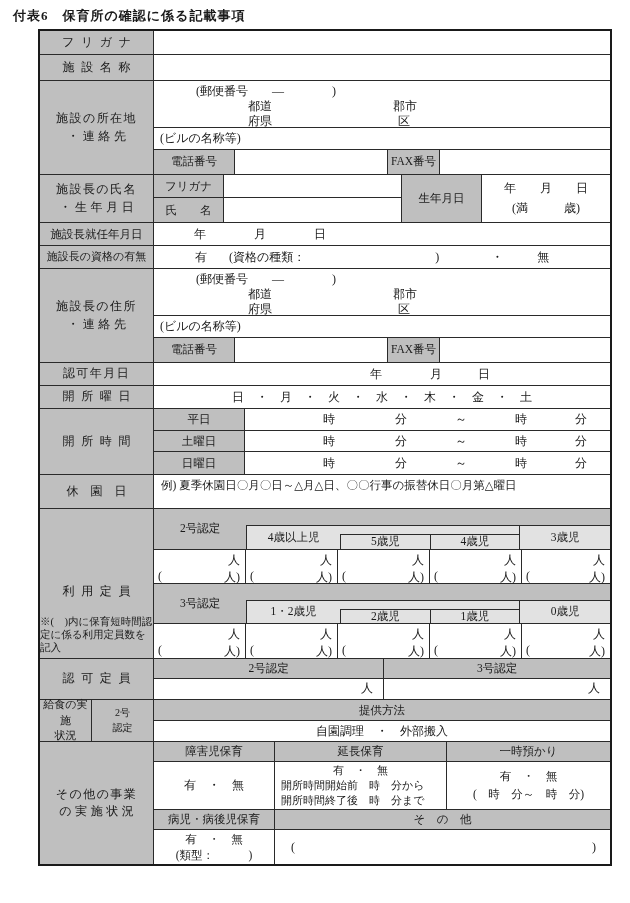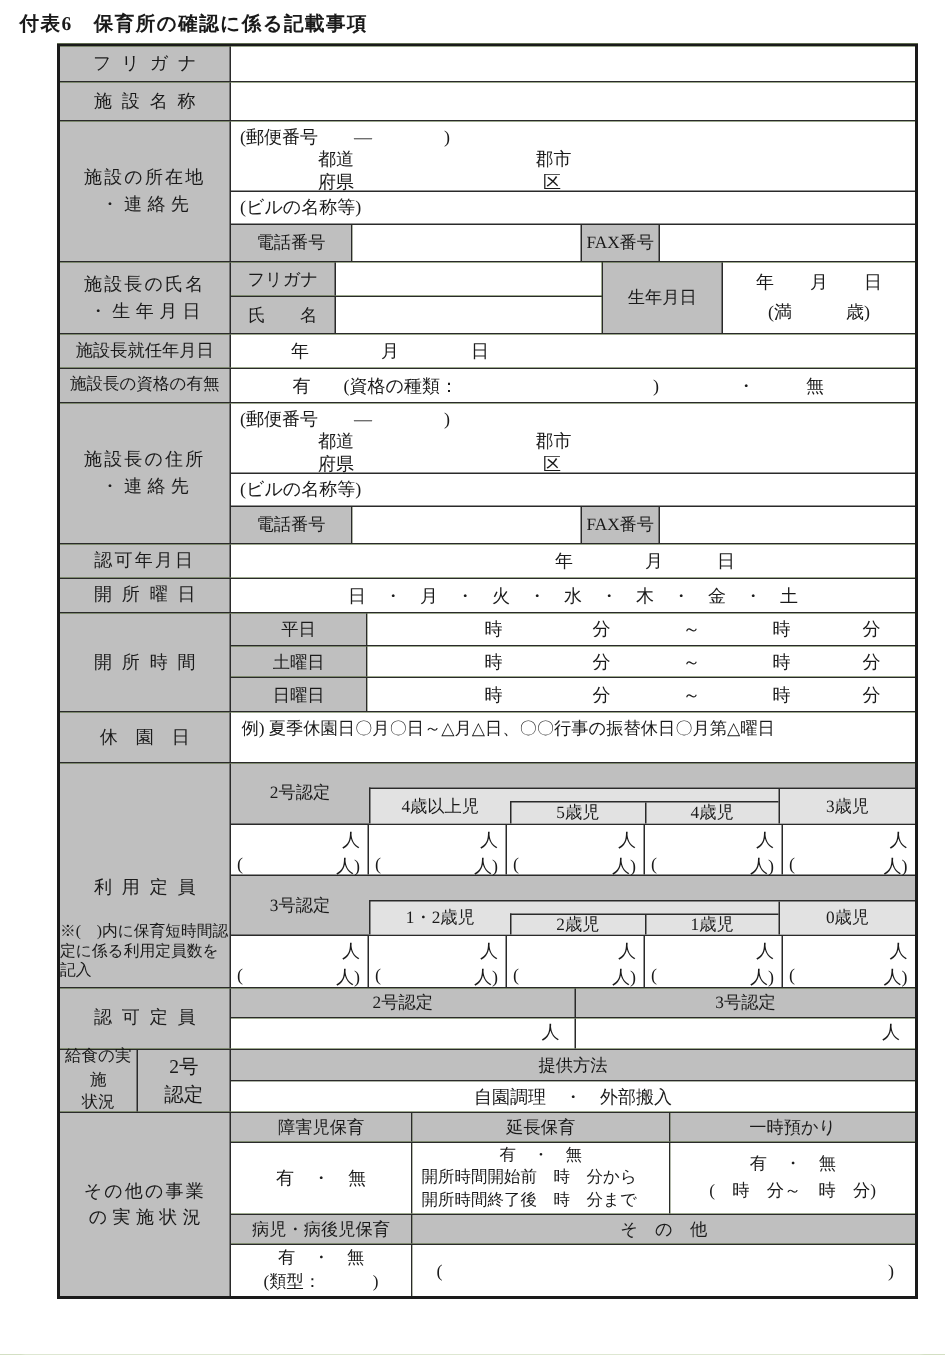--- a/index.html
+++ b/index.html
@@ -5,21 +5,21 @@
   * { box-sizing: border-box; margin:0; padding:0; }
   html,body { background:#fff; }
   body {
     width:630px; height:903px;
     font-family:"Liberation Serif","DejaVu Serif",serif;
     color:#1a1a1a; position:relative;
   }
   .sheet { position:relative; width:630px; height:903px; background:#fff; overflow:hidden;border-radius:17px; }
   .title { position:absolute; left:13px; top:7px; font-size:13px; font-weight:bold; letter-spacing:1px; }
 
-  .tbl { position:absolute; left:38px; top:29px; width:574px; border:2px solid #1a1a1a; background:#4d7c0f; }
+  .tbl { position:absolute; left:38px; top:29px; width:574px; border:2px solid #1a1a1a; background:#c2410c; }
   .row { display:flex; border-bottom:1px solid #2a2a2a; }
   .row.last { border-bottom:none; }
   .lbl {
     width:114px; flex:0 0 114px; background:#bfbfbf;
     border-right:1px solid #2a2a2a;
     display:flex; flex-direction:column; align-items:center; justify-content:center;
     font-size:12px; line-height:1.45; text-align:center;
   }
   .data { flex:1; display:flex; flex-direction:column; min-width:0; }
   .datah { flex:1; display:flex; flex-direction:row; min-width:0; }
@@ -29,21 +29,21 @@
   .gray { background:#bfbfbf; }
   .c { display:flex; align-items:center; justify-content:center;text-align:center; }
   .br { border-right:1px solid #2a2a2a; }
   .fill { background:#fff; }
   .f115 { font-size:11.5px; }
   .f12 { font-size:12px; }
   .ls1 { letter-spacing:.12em; }
   .ls2 { letter-spacing:.3em; text-indent:.3em; }
   .ls3 { letter-spacing:.55em; text-indent:.55em; }
 
-  .addr { padding:3px 0 0 6px; font-size:12px; line-height:15px; }
+  .addr { padding:3px 0 0 6px; font-size:12px; line-height:15px;margin-left:36px; }
   .addr .ind { margin-left:52px; }
 
   
   .caprow { position:relative; background:#bfbfbf; border-bottom:1px solid #2a2a2a; height:45px; }
   .cert { position:absolute; left:0; top:0; bottom:0; width:92px; display:flex; align-items:center; justify-content:center; font-size:11.5px; }
   .capbox { position:absolute; left:92px; top:8px; right:0; bottom:0; background:#e2e2e2;
             border-top:1px solid #2a2a2a; border-left:1px solid #2a2a2a; display:flex;margin-top:8px; }
   .capgroup { flex:0 0 93px; display:flex; align-items:center; justify-content:center; font-size:11.5px; }
   .capmid { flex:1; position:relative; }
   .inbox { position:absolute; left:0; top:8px; right:0; bottom:0; border-top:1px solid #2a2a2a; border-left:1px solid #2a2a2a; display:flex; }
@@ -349,21 +349,21 @@
           </div>
         </div>
       </div>
     </div>
 
     <div class="row" style="height:42px">
       <div class="lbl" style="width:52px; flex:0 0 52px; font-size:11px">
         <div>給食の実施</div>
         <div>状況</div>
       </div>
-      <div class="lbl" style="width:62px; flex:0 0 62px; font-size:13px">
+      <div class="lbl" style="width:62px; flex:0 0 62px; font-size:10px">
         <div>2号</div>
         <div>認定</div>
       </div>
       <div class="data">
         <div class="sub gray c f115" style="height:24px">提供方法</div>
         <div class="sub slast fill c f12" style="height:22px">
           <span>自園調理　・　外部搬入</span>
         </div>
       </div>
     </div>

